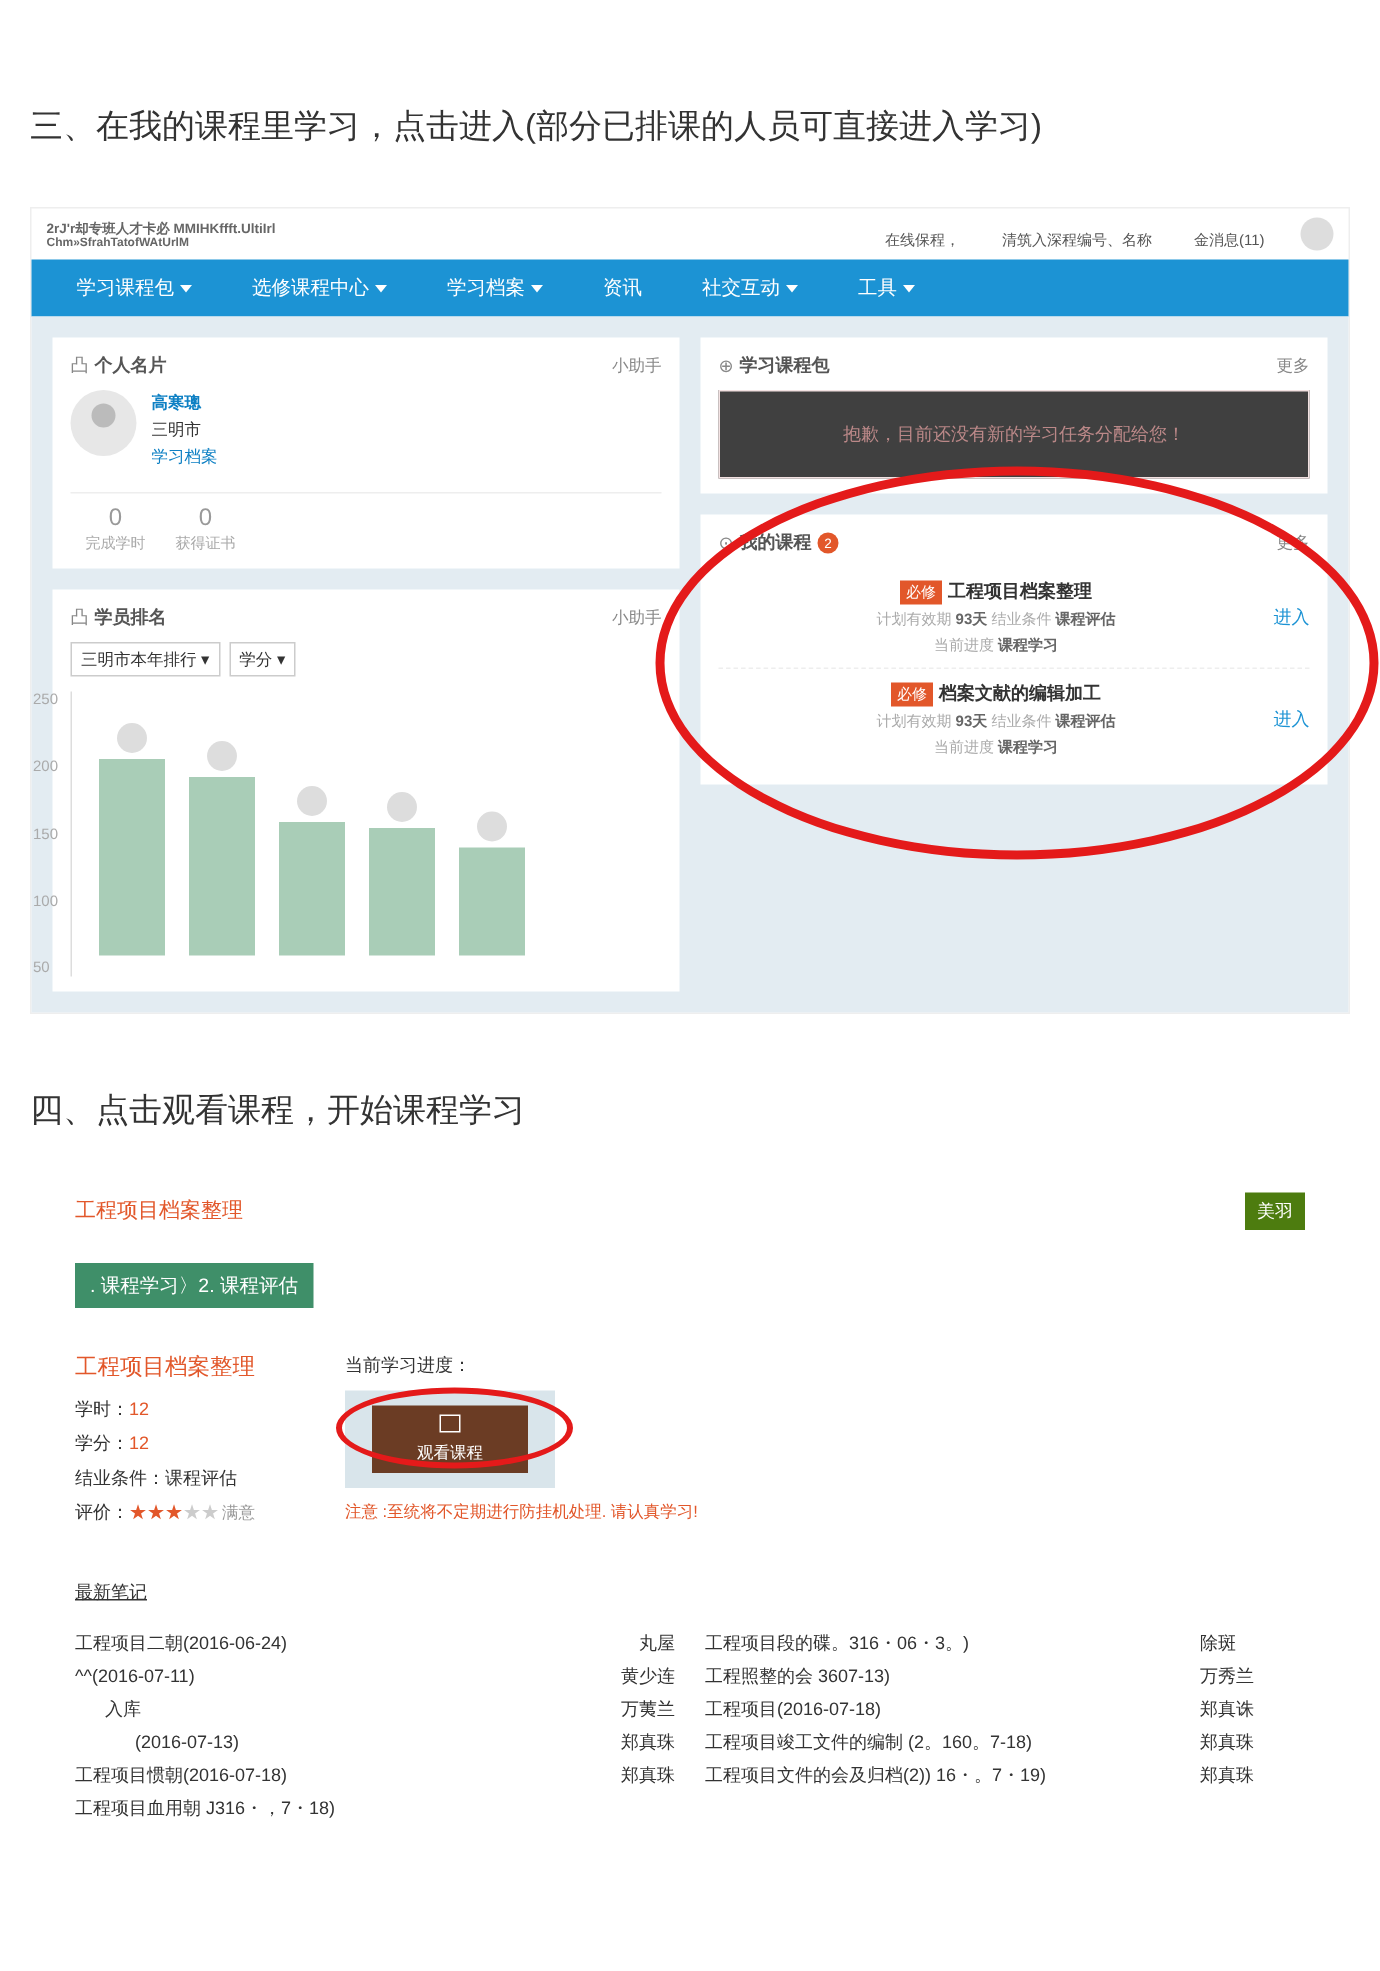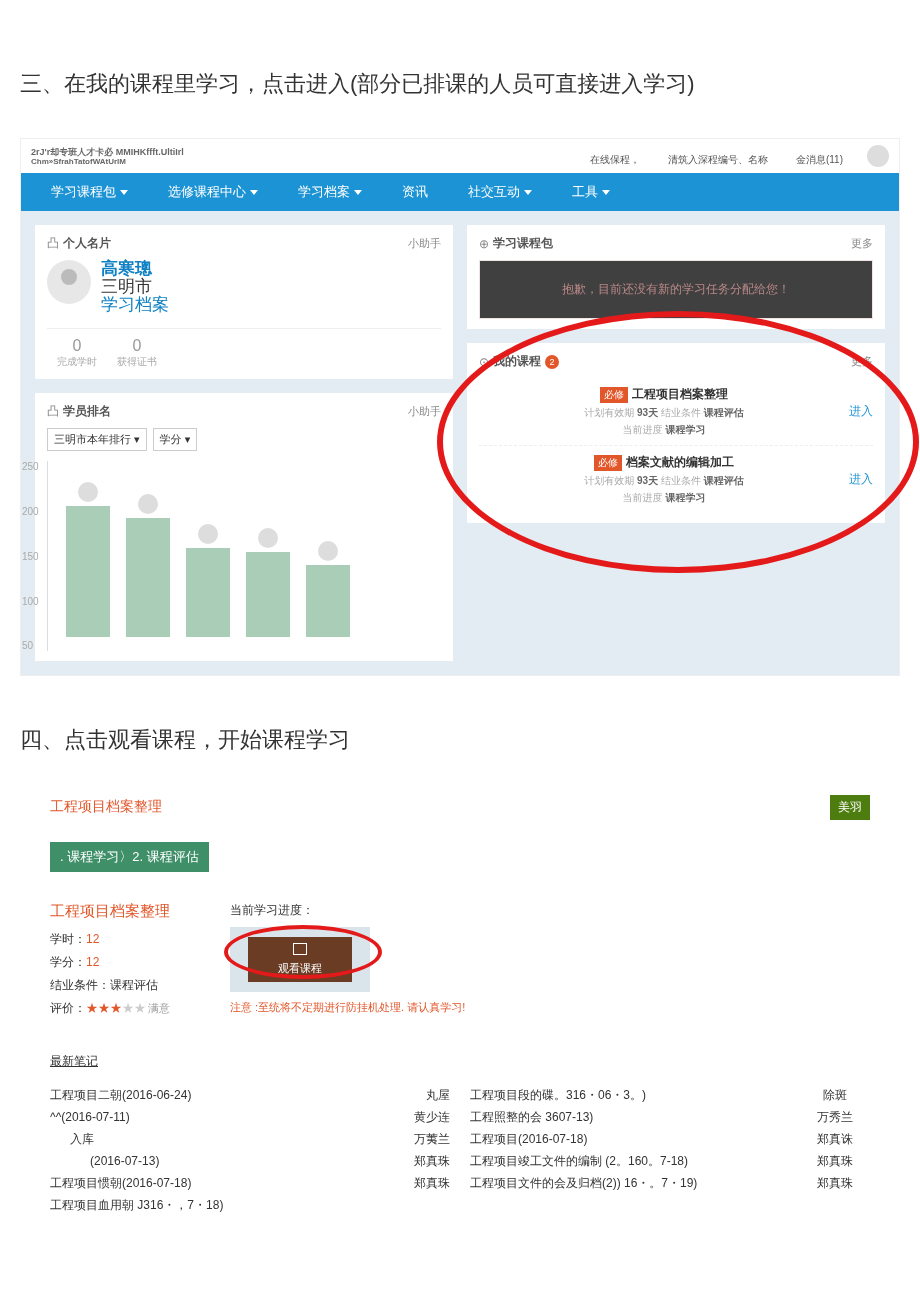--- a/index.html
+++ b/index.html
@@ -26,21 +26,21 @@
   .panel { background:#fff; padding:10px 12px; }
   .panel-head { display:flex; align-items:center; font-size:12px; color:#555; margin-bottom:8px; }
   .panel-head .ph-title { font-weight:600; }
   .panel-head .ph-icon { margin-right:4px; color:#888; }
   .panel-head .ph-right { margin-left:auto; font-size:11px; color:#888; }
   .more-link { margin-left:auto; font-size:11px; color:#888; }
 
   .profile { display:flex; gap:10px; }
   .avatar-big { width:44px; height:44px; border-radius:50%; background:#E7E7E7; position:relative; }
   .avatar-big::after { content:''; position:absolute; width:16px; height:16px; background:#bbb; border-radius:50%; top:9px; left:14px; }
-  .prof-lines div { font-size:17px; line-height:18px; }
+  .prof-lines div { font-size:11px; line-height:18px; }
   .prof-name { color:#0E80C4; font-weight:600; }
   .prof-link { color:#0E80C4; }
   .stats { display:flex; margin-top:14px; border-top:1px solid #eee; padding-top:8px; }
   .stat { flex:0 0 60px; text-align:center; }
   .stat-n { font-size:16px; color:#999; }
   .stat-l { font-size:10px; color:#aaa; }
 
   .rank-sel { display:flex; gap:6px; margin:6px 0 10px; }
   .sel { border:1px solid #ccc; padding:3px 6px; font-size:11px; background:#fff; }
   .chart-box { position:relative; height:190px; border-left:1px solid #ddd; padding-left:4px; }
@@ -84,21 +84,21 @@
   .prog-box { background:#D9E5EB; padding:10px 18px; display:inline-block; }
   .prog-inner { background:#6B3C24; color:#fff; padding:6px 30px; font-size:11px; display:flex; align-items:center; gap:6px;flex-direction:column; }
   .play-ic { width:12px; height:10px; border:1px solid #fff; display:inline-block; position:relative; }
   .red-ring { position:absolute; border:4px solid #E41A1A; border-radius:50%; width:150px; height:46px; left:-6px; top:-2px; pointer-events:none; }
   .warn { color:#E2572A; font-size:11px; margin-top:8px; }
 
   .notes-head { font-size:12px; text-decoration:underline; margin:30px 0 14px; }
   .notes-grid { display:flex; gap:20px; font-size:12px; }
   .ncol { flex:1; }
   .ncol.mid { flex:0 0 70px; text-align:right; }
-  .ncol.rr { flex:0 0 70px; text-align:center; }
+  .ncol.rr { flex:0 0 70px; text-align:left; }
   .ncol div { line-height:22px; }
 </style>
 </head>
 <body>
 
 <div class="page">
 
   <div class="heading">三、在我的课程里学习，点击进入(部分已排课的人员可直接进入学习)</div>
 
   <div class="shot">

